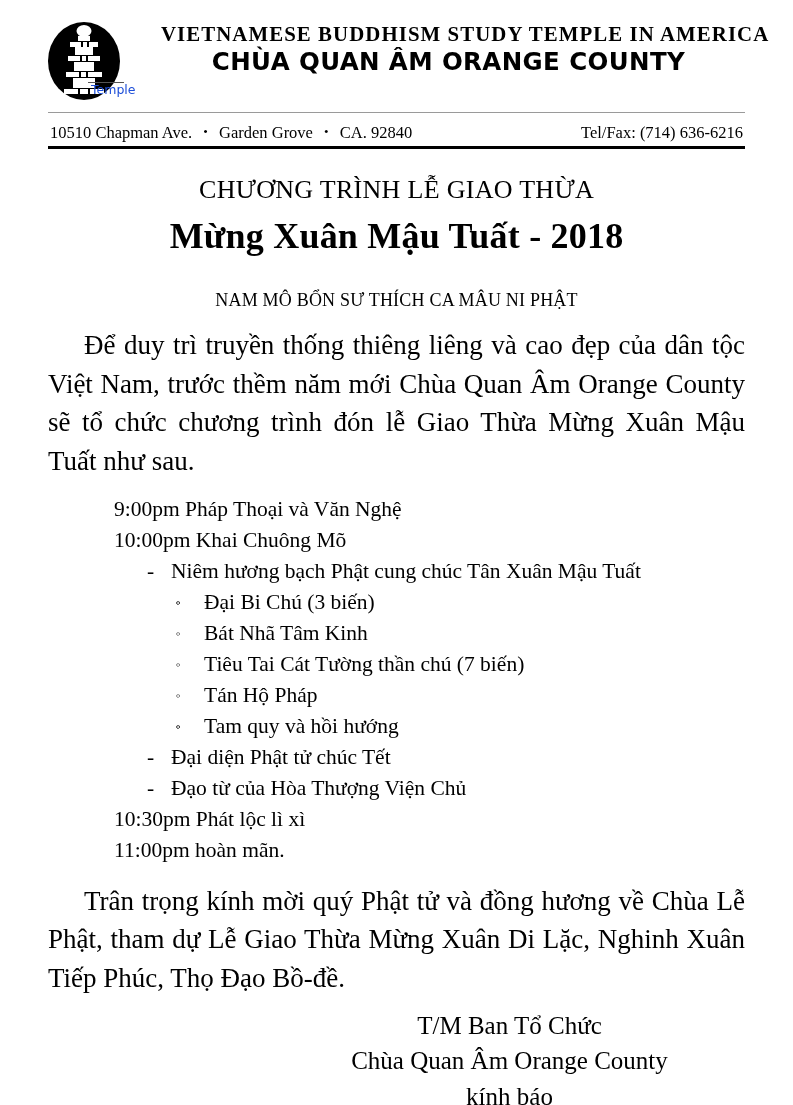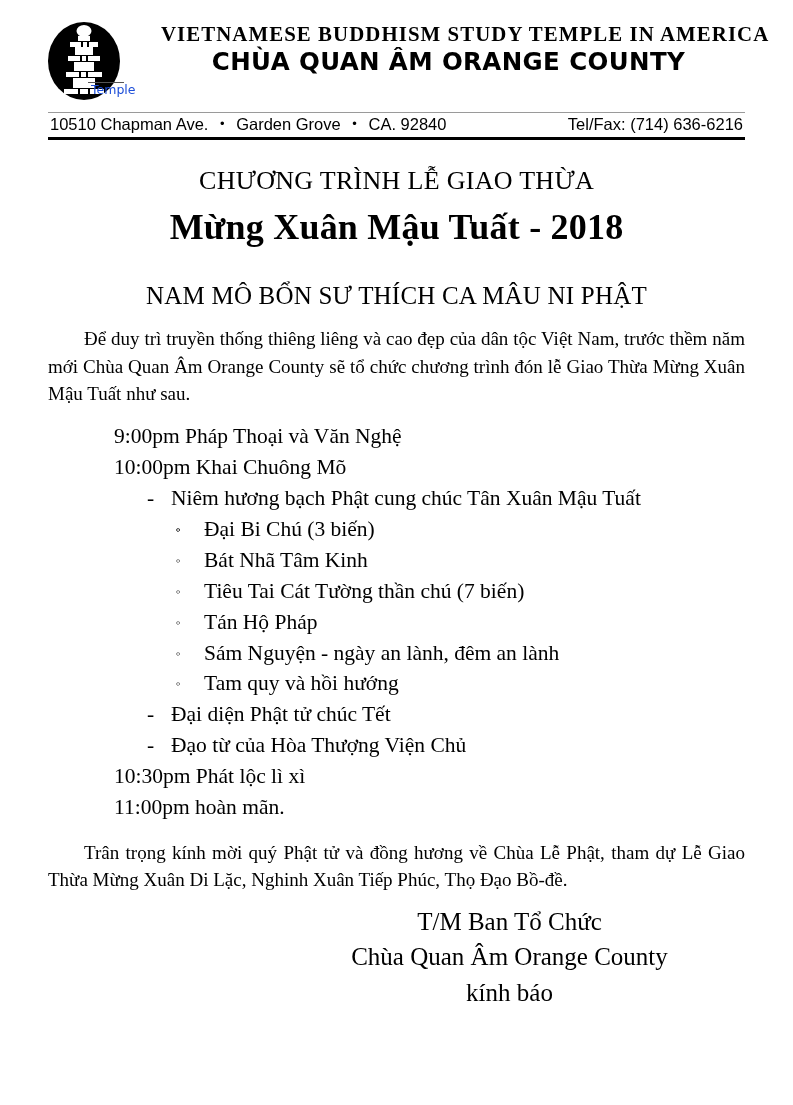--- a/index.html
+++ b/index.html
@@ -101,24 +101,25 @@
 
   .rule-thin {
     height: 1px;
     background: #9a9a9a;
     margin: 0;
   }
   .addr-row {
     display: flex;
     justify-content: space-between;
     align-items: baseline;
-    font-family: Liberation Sans, sans-serif;
+    font-family: Liberation Serif, serif;
     font-size: 16.5px;
     padding: 2px 2px 3px 2px;
     white-space: nowrap;
+    margin-top: 8px;
   }
   .addr-left .dot { padding: 0 7px; font-size: 13px; position: relative; top: -2px; }
   .rule-thick {
     height: 3px;
     background: #000000;
     margin: 0 0 0 0;
   }
 
   
   .title-sub {
@@ -134,30 +135,30 @@
     text-align: center;
     font-weight: bold;
     font-size: 36px;
     letter-spacing: 0.2px;
     margin-top: 10px;
     line-height: 1.2;
     white-space: nowrap;
   }
   .invocation {
     text-align: center;
-    font-size: 25px;
+    font-size: 18px;
     letter-spacing: 0.2px;
     margin-top: 32px;
     line-height: 1.2;
     white-space: nowrap;
   }
 
   
   .para {
-    font-size: 19px;
+    font-size: 27px;
     line-height: 1.43;
     text-align: justify;
     text-justify: inter-word;
     margin-top: 12px;
     text-indent: 36px;
   }
   .para-intro { margin-top: 14px; }
   .para-closing { margin-top: 16px; }
 
   .invocation2 {
@@ -281,21 +282,21 @@
 
   <div class="program">
       <div class="prog-time">9:00pm Pháp Thoại và Văn Nghệ</div>
       <div class="prog-time">10:00pm Khai Chuông Mõ</div>
       <div class="prog-dash"><span class="mk">-</span><span class="tx">Niêm hương bạch Phật cung chúc Tân Xuân Mậu Tuất</span></div>
       <div class="prog-circle"><span class="mk">◦</span></div>
       <div class="prog-circle"><span class="mk">◦</span><span class="tx">Đại Bi Chú (3 biến)</span></div>
       <div class="prog-circle"><span class="mk">◦</span><span class="tx">Bát Nhã Tâm Kinh</span></div>
       <div class="prog-circle"><span class="mk">◦</span><span class="tx">Tiêu Tai Cát Tường thần chú (7 biến)</span></div>
       <div class="prog-circle"><span class="mk">◦</span><span class="tx">Tán Hộ Pháp</span></div>
-      <div class="prog-circle"><span class="mk">◦</span><span class="tx">Sám Nguyện - ngày an lành, đêm an lành</span></div>
+      <div class="prog-circle"><span class="mk">◦</span></div>
       <div class="prog-circle"><span class="mk">◦</span><span class="tx">Tam quy và hồi hướng</span></div>
       <div class="prog-dash"><span class="mk">-</span><span class="tx">Đại diện Phật tử chúc Tết</span></div>
       <div class="prog-dash"><span class="mk">-</span><span class="tx">Đạo từ của Hòa Thượng Viện Chủ</span></div>
       <div class="prog-time">10:30pm Phát lộc lì xì</div>
       <div class="prog-time">11:00pm hoàn mãn.</div>
     </div>
 
   <div class="para para-closing">Trân trọng kính mời quý Phật tử và đồng hương về Chùa Lễ Phật, tham dự Lễ Giao Thừa Mừng Xuân Di Lặc, Nghinh Xuân Tiếp Phúc, Thọ Đạo Bồ-đề.</div>
 
   <div class="signature">

